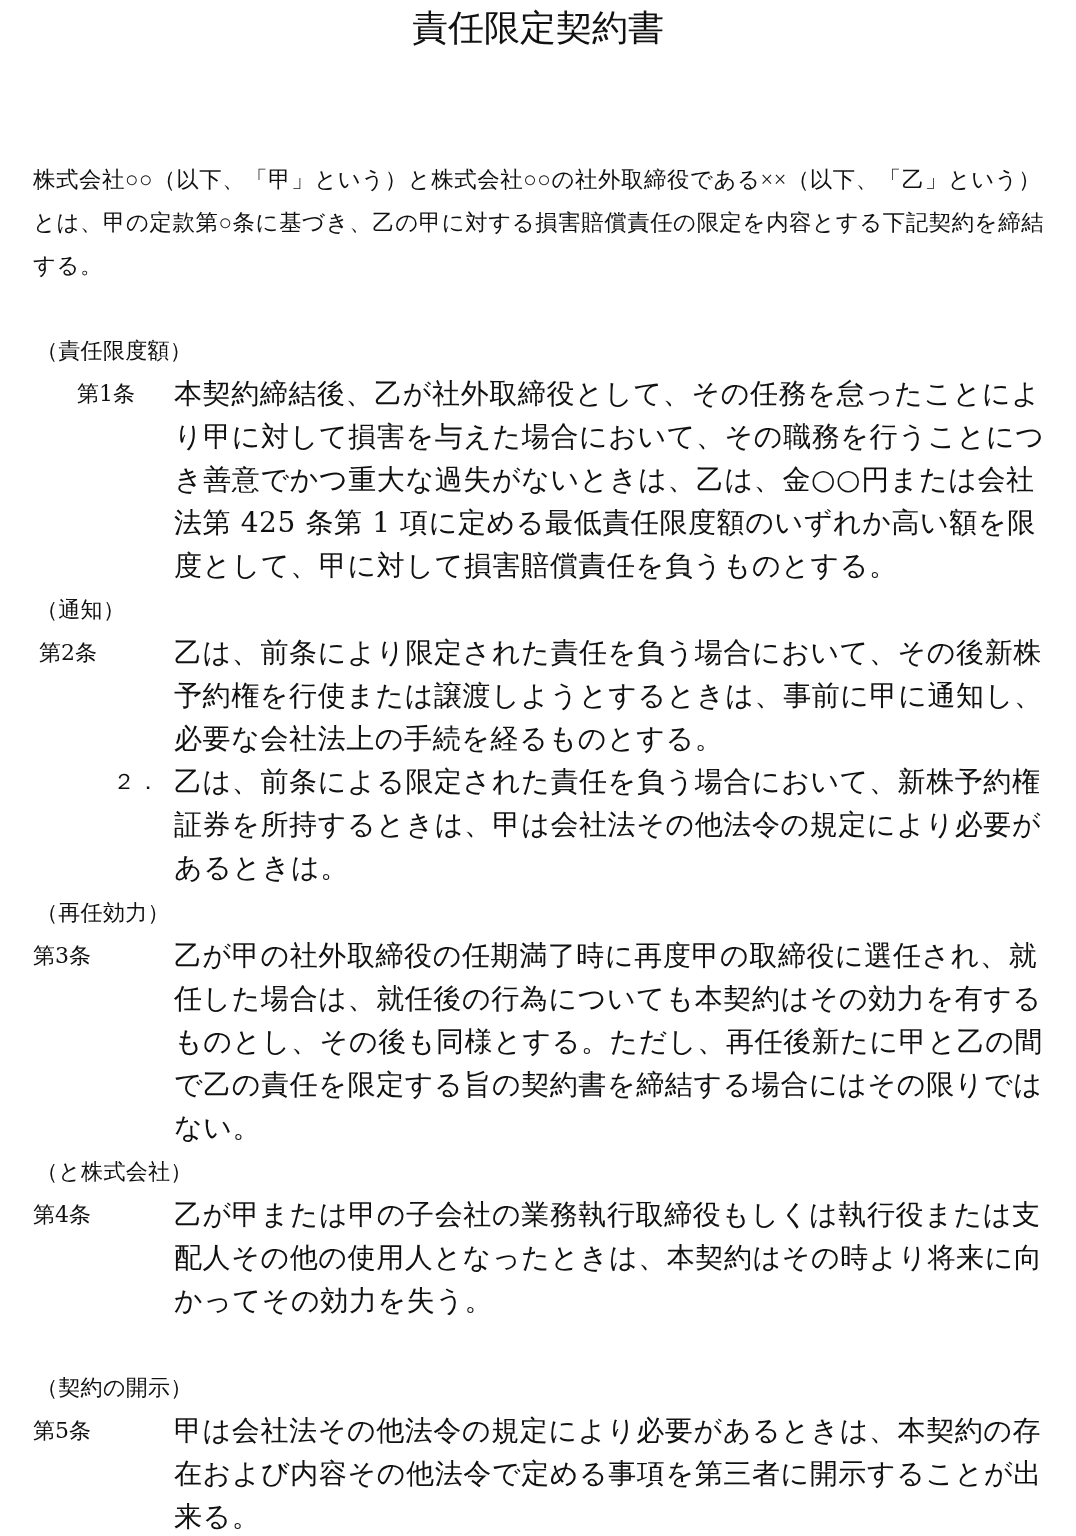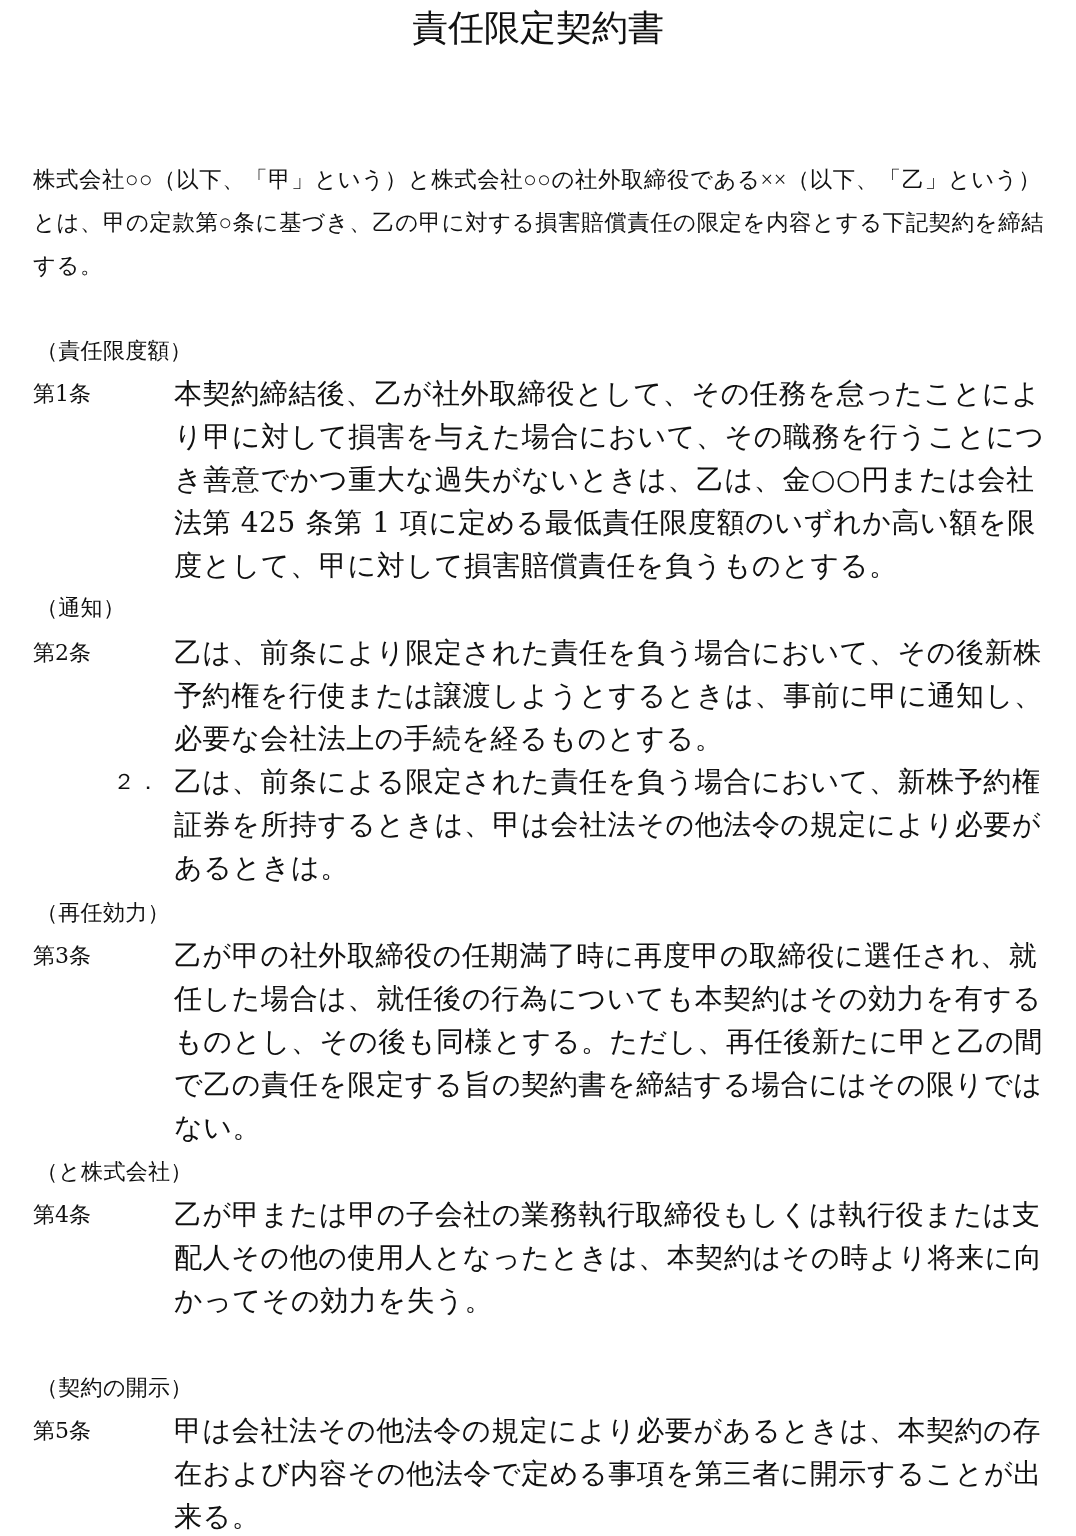--- a/index.html
+++ b/index.html
@@ -66,25 +66,25 @@
     }
   </style>
 </head>
 <body>
 
 <div class="title">責任限定契約書</div>
 
 <div class="intro">株式会社○○（以下、「甲」という）と株式会社○○の社外取締役である××（以下、「乙」という）とは、甲の定款第○条に基づき、乙の甲に対する損害賠償責任の限定を内容とする下記契約を締結する。</div>
 
 <div class="section-heading" style="top:329px;">（責任限度額）</div>
-<div class="article-label" style="top:372px;">第1条</div>
+<div class="article-label" style="top:372px;margin-left:44px;">第1条</div>
 <div class="article-body" style="top:372px;">本契約締結後、乙が社外取締役として、その任務を怠ったことにより甲に対して損害を与えた場合において、その職務を行うことにつき善意でかつ重大な過失がないときは、乙は、金○○円または会社法第 425 条第 1 項に定める最低責任限度額のいずれか高い額を限度として、甲に対して損害賠償責任を負うものとする。</div>
 
-<div class="section-heading" style="top:588px;font-family:Liberation Mono, monospace;">（通知）</div>
-<div class="article-label" style="top:631px;">第2条</div>
+<div class="section-heading" style="top:588px;">（通知）</div>
+<div class="article-label" style="top:631px;margin-left:6px;">第2条</div>
 <div class="article-body" style="top:631px;">乙は、前条により限定された責任を負う場合において、その後新株予約権を行使または譲渡しようとするときは、事前に甲に通知し、必要な会社法上の手続を経るものとする。</div>
 <div class="sub-num" style="top:760px;">２．</div>
 <div class="article-body" style="top:760px;">乙は、前条による限定された責任を負う場合において、新株予約権証券を所持するときは、甲は会社法その他法令の規定により必要があるときは。</div>
 
 <div class="section-heading" style="top:891px;">（再任効力）</div>
 <div class="article-label" style="top:934px;">第3条</div>
 <div class="article-body" style="top:934px;">乙が甲の社外取締役の任期満了時に再度甲の取締役に選任され、就任した場合は、就任後の行為についても本契約はその効力を有するものとし、その後も同様とする。ただし、再任後新たに甲と乙の間で乙の責任を限定する旨の契約書を締結する場合にはその限りではない。</div>
 
 <div class="section-heading" style="top:1150px;">（と株式会社）</div>
 <div class="article-label" style="top:1193px;">第4条</div>

